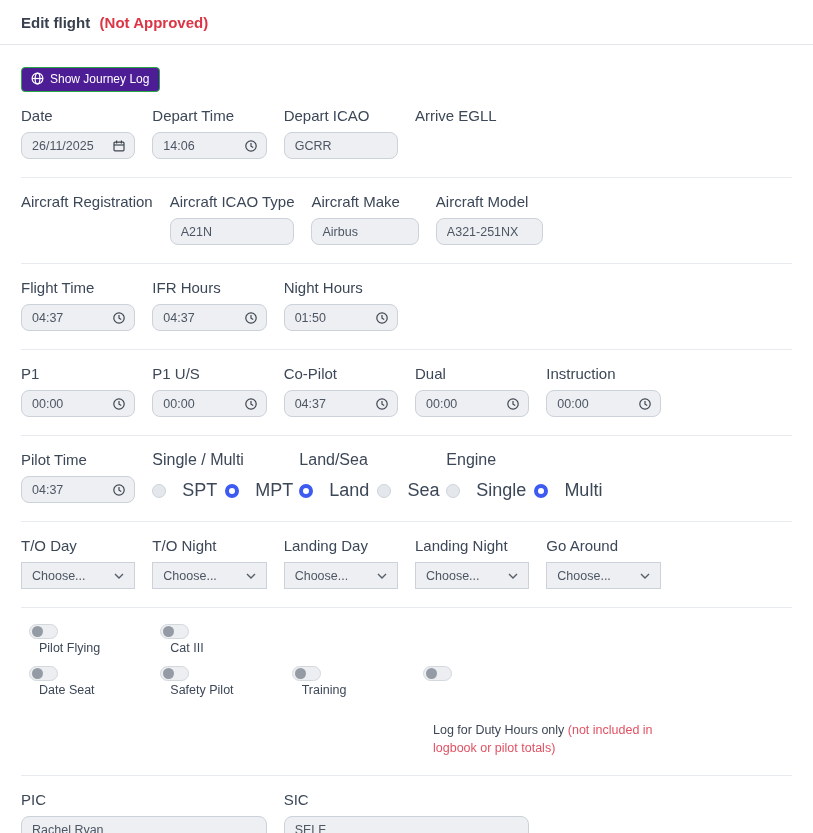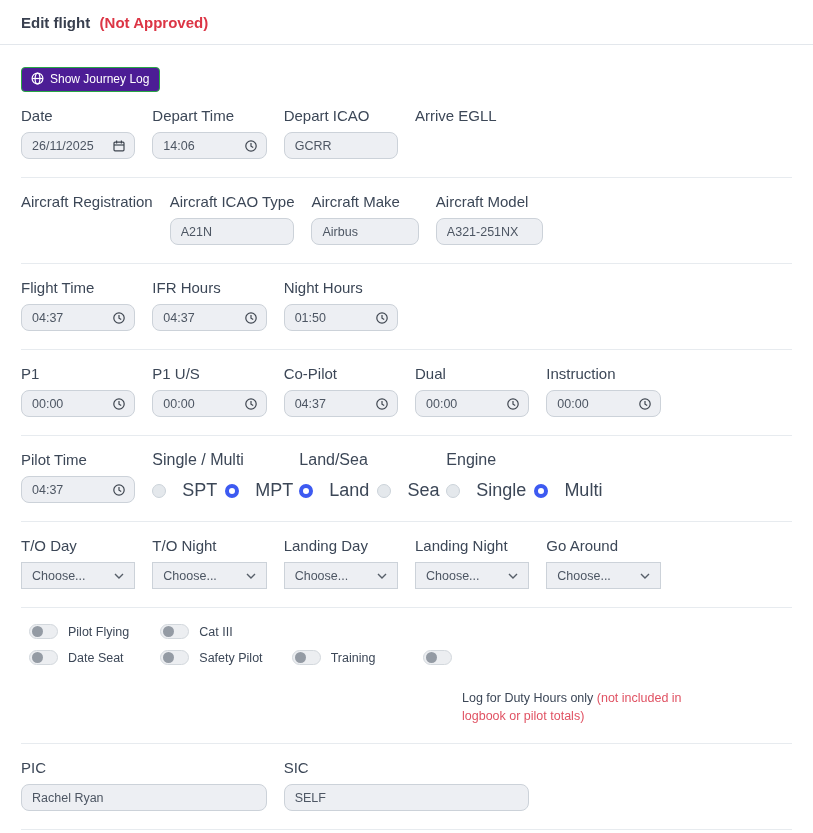--- a/index.html
+++ b/index.html
@@ -54,21 +54,21 @@
   .selectbox .trail-icon { position: absolute; right: 10px; display: flex; }
   
   .radio-area { grid-column: 2 / 7; display: flex; }
   .radio-group { width: 147px; }
   .radio-opts { display: flex; align-items: center; margin-top: 11px; }
   .radio { width: 14px; height: 14px; border-radius: 50%; background: #e4e8ec; border: 1px solid #ccd3da; flex: none; cursor: pointer; }
   .radio.checked { background: #fff; border: 4px solid #3d5af1; }
   .radio-lbl { font-size: 18px; color: #3c4757; margin: 0 8px 0 16px; }
   
   .toggle-grid { row-gap: 8px; }
-  .toggle-item { display: flex; align-items: flex-start; padding-left: 8px; }
+  .toggle-item { display: flex; align-items: flex-start; padding-left: 8px; flex-direction: column; }
   .toggle {
     width: 29px; height: 15px; border-radius: 8px; background: #eceef1;
     border: 1px solid #d3d8dd; position: relative; flex: none; cursor: pointer; margin-top: 1px;
   }
   .toggle .knob {
     width: 11px; height: 11px; border-radius: 50%; background: #949ba4;
     position: absolute; top: 1px; left: 2px;
   }
   .toggle-lbl { font-size: 12.5px; color: #3c4757; margin-left: 10px; line-height: 1.45; }
   .toggle-item.wide { grid-column: 4 / 7; }

